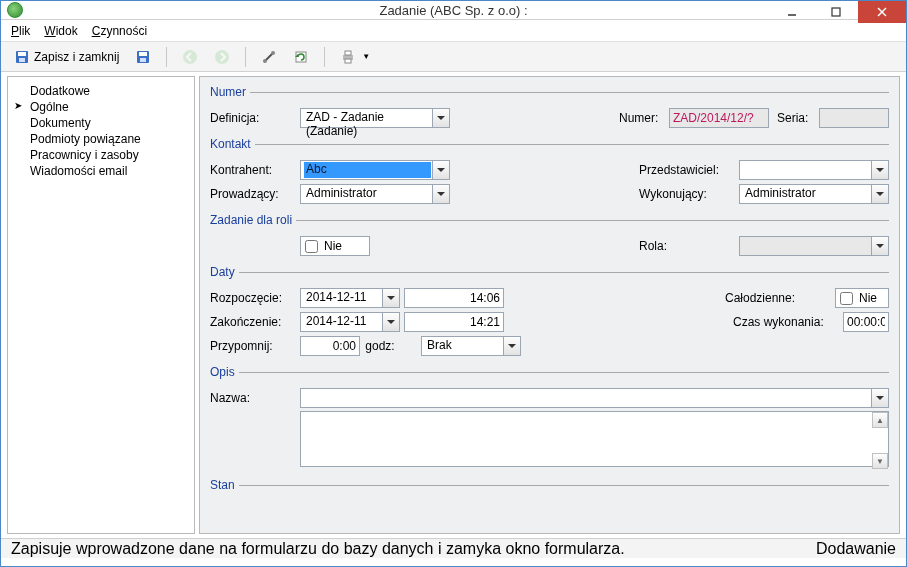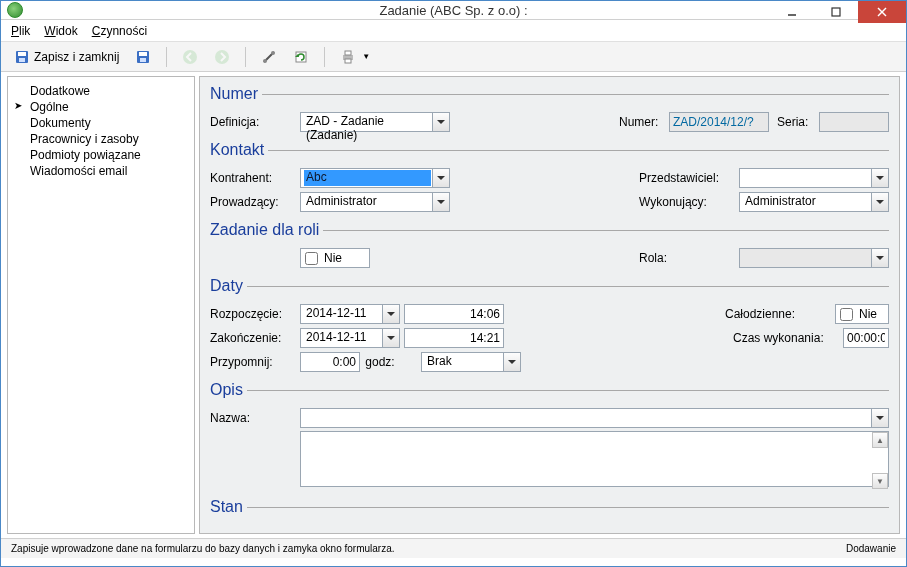--- a/index.html
+++ b/index.html
@@ -29,48 +29,48 @@
   
   .client { display:flex; height:466px; }
   .navpanel { width:188px; border:1px solid #b8b8b8; margin:4px 2px 4px 6px; padding:6px 4px; background:#fff; overflow:hidden;}
   .navitem { padding:1px 2px 1px 18px; position:relative; white-space:nowrap;}
   .navitem.active::before { content:"➤"; position:absolute; left:2px; top:1px; font-size:10px; color:#000;}
   .navitem.active { font-weight:normal; }
 
   .form { flex:1; border:1px solid #b8b8b8; margin:4px 6px 4px 2px; padding:6px 10px 6px 10px; background:#eef0f1; overflow:auto; position:relative;}
   
   fieldset.group { border:none; border-top:1px solid #a8a8a8; margin:2px 0 4px 0; padding:6px 0 2px 0; position:relative;}
-  fieldset.group > legend { color:#1a3e9c; padding:0 4px 0 0; margin-left:0; background:#eef0f1; font-size:16px;}
+  fieldset.group > legend { color:#1a3e9c; padding:0 4px 0 0; margin-left:0; background:#eef0f1; font-size:12px;}
 
   .row { display:flex; align-items:center; margin:2px 0; min-height:22px;}
   .lbl { width:90px; padding-right:6px; white-space:nowrap;}
   .lbl.right { text-align:left; }
   input[type="text"], select, .combo, .datebox, .timebox {
     height:20px; border:1px solid #9aa6b2; background:#fff; font:inherit; padding:1px 3px;
   }
-  input[readonly], .readonly { background:#e8e8e8; color:#0369a1;}
+  input[readonly], .readonly { background:#e8e8e8; color:#be185d;}
   select, .combo { padding-right:18px; background:#fff; }
   .combo { position:relative; display:inline-flex; align-items:flex-end;}
   .combo .combo-text { flex:1; border:none; outline:none; height:100%; background:transparent; font:inherit; padding:0 2px;}
   .combo .combo-btn { position:absolute; right:0; top:0; width:17px; height:100%; border-left:1px solid #9aa6b2; background:linear-gradient(#fdfdfd,#e3e3e3); display:flex; align-items:center; justify-content:center;}
   .combo .combo-btn::after { content:""; border:4px solid transparent; border-top-color:#333; margin-top:3px;}
   .highlighted .combo-text { background:#3399ff; color:#fff; }
 
   .checkbox-box { display:inline-flex; align-items:center; gap:6px; border:1px solid #9aa6b2; background:#fff; height:20px; padding:0 8px 0 4px;}
   .checkbox-box input { margin:0;}
 
   .spacer { flex:1; }
 
   textarea.desc { width:100%; height:56px; border:1px solid #9aa6b2; background:#fff; resize:none; font:inherit; padding:2px 4px;}
   .desc-wrap { position:relative; }
   .desc-scroll { position:absolute; right:1px; top:1px; bottom:1px; width:16px; display:flex; flex-direction:column; justify-content:space-between;}
   .desc-scroll .arr { height:16px; background:linear-gradient(#fdfdfd,#e3e3e3); border:1px solid #c0c0c0; display:flex; align-items:center; justify-content:center; font-size:8px; color:#666;}
 
   
-  .statusbar { height:20px; border-top:1px solid #d0d0d0; background:#f4f4f4; display:flex; align-items:center; padding:0 10px; justify-content:space-between; font-size:10px;}
+  .statusbar { height:20px; border-top:1px solid #d0d0d0; background:#f4f4f4; display:flex; align-items:center; padding:0 10px; justify-content:space-between; font-size:16px;}
   
   .icon-disabled { opacity:0.35; }
 </style>
 </head>
 <body>
 
 <div class="titlebar">
   <div class="app-icon"></div>
   <div class="title">Zadanie (ABC Sp. z o.o) :</div>
   <div class="winbtns">
@@ -167,22 +167,22 @@
     <span style="font-size:8px; margin-left:2px;">▼</span>
   </div>
 </div>
 
 <div class="client">
 
   <div class="navpanel">
     <div class="navitem">Dodatkowe</div>
     <div class="navitem active">Ogólne</div>
     <div class="navitem">Dokumenty</div>
+    <div class="navitem">Podmioty powiązane</div>
     <div class="navitem">Pracownicy i zasoby</div>
-    <div class="navitem">Podmioty powiązane</div>
     <div class="navitem">Wiadomości email</div>
   </div>
 
   <div class="form">
 
     <fieldset class="group">
       <legend>Numer</legend>
       <div class="row">
         <div class="lbl">Definicja:</div>
         <div class="combo" style="width:150px;">

